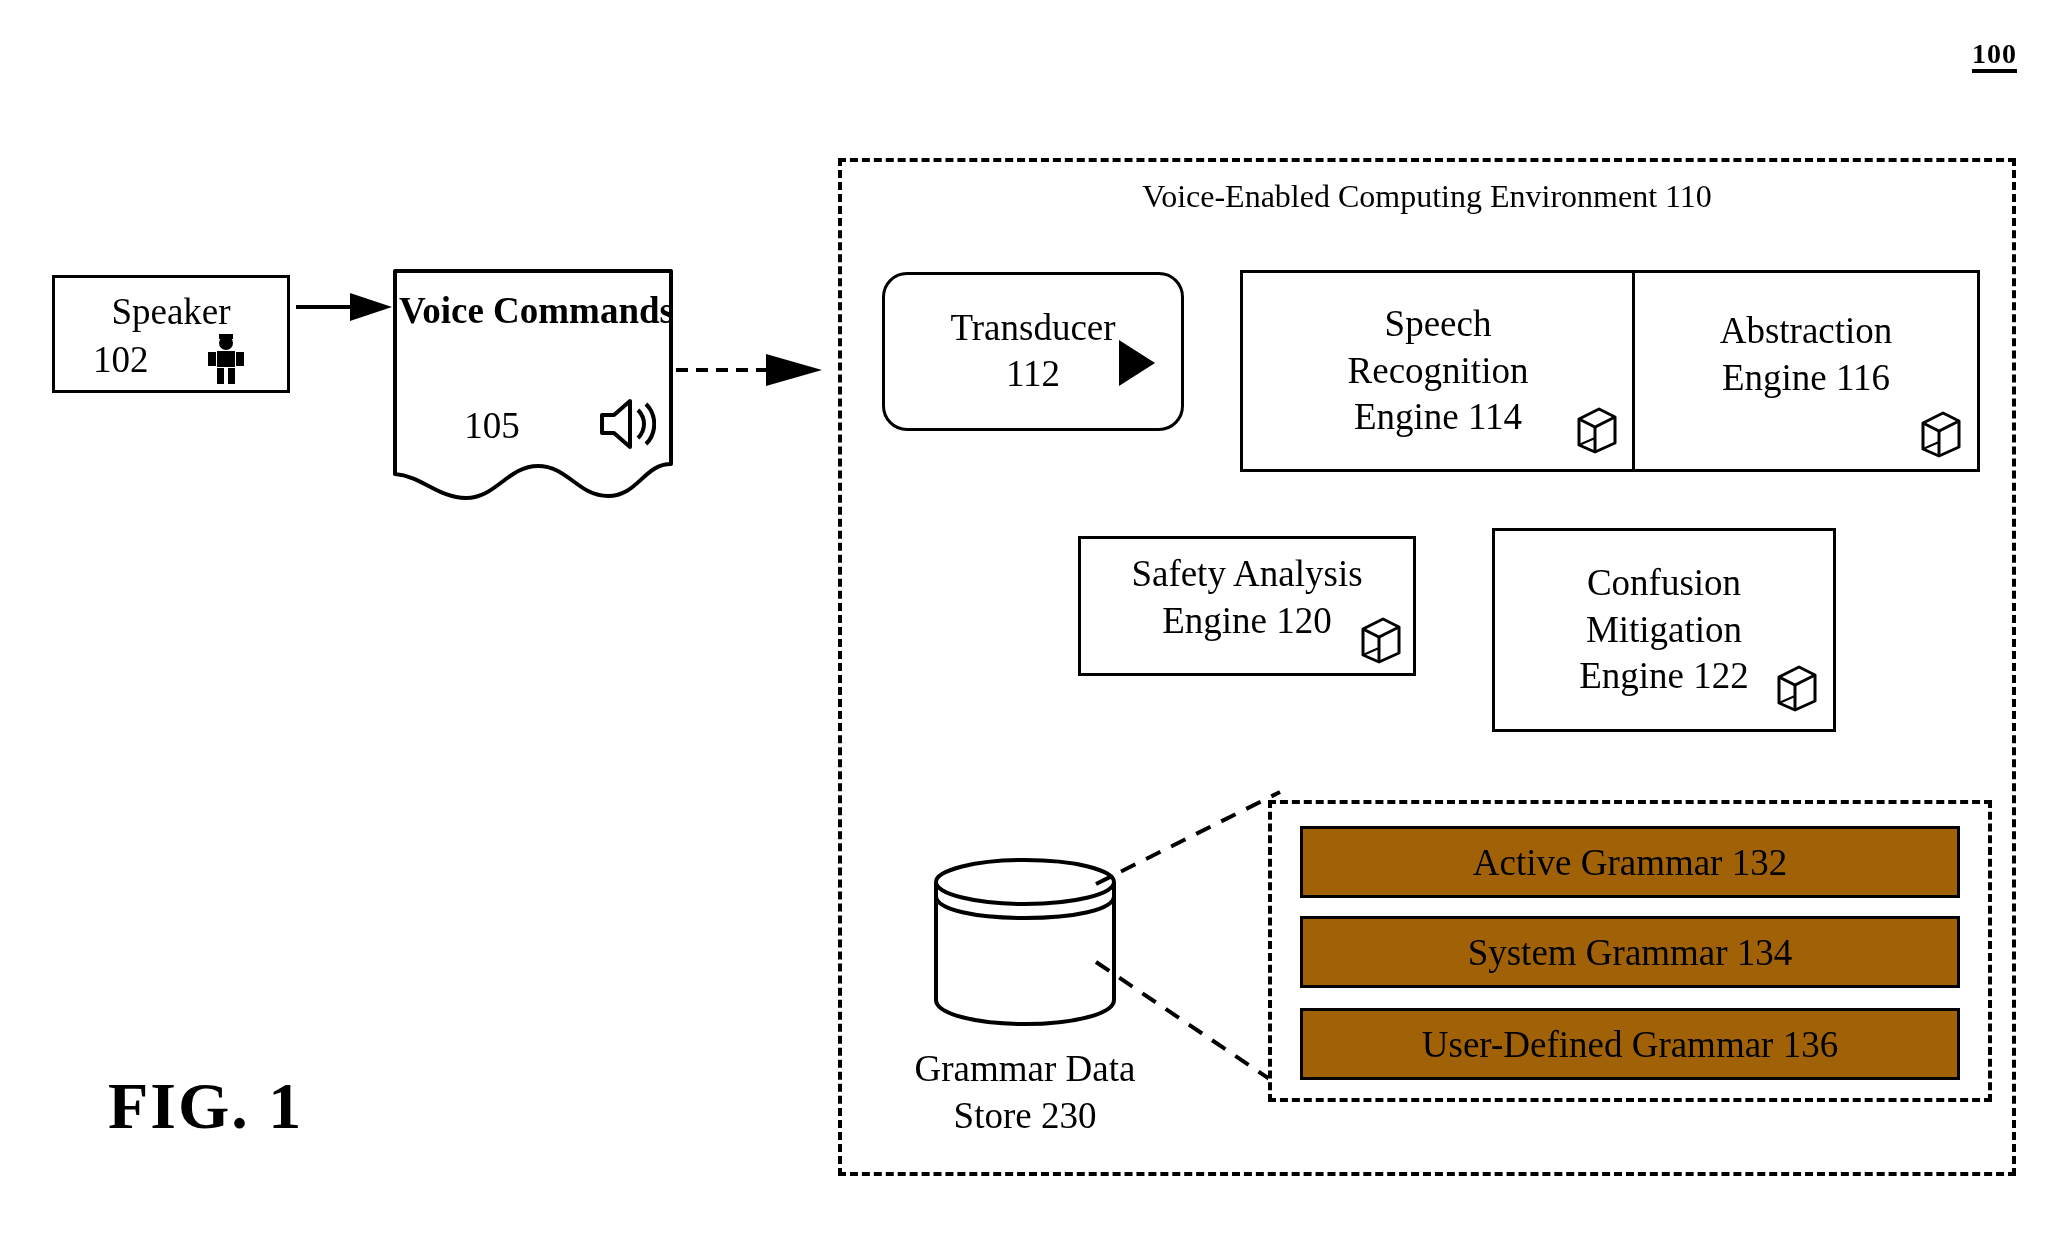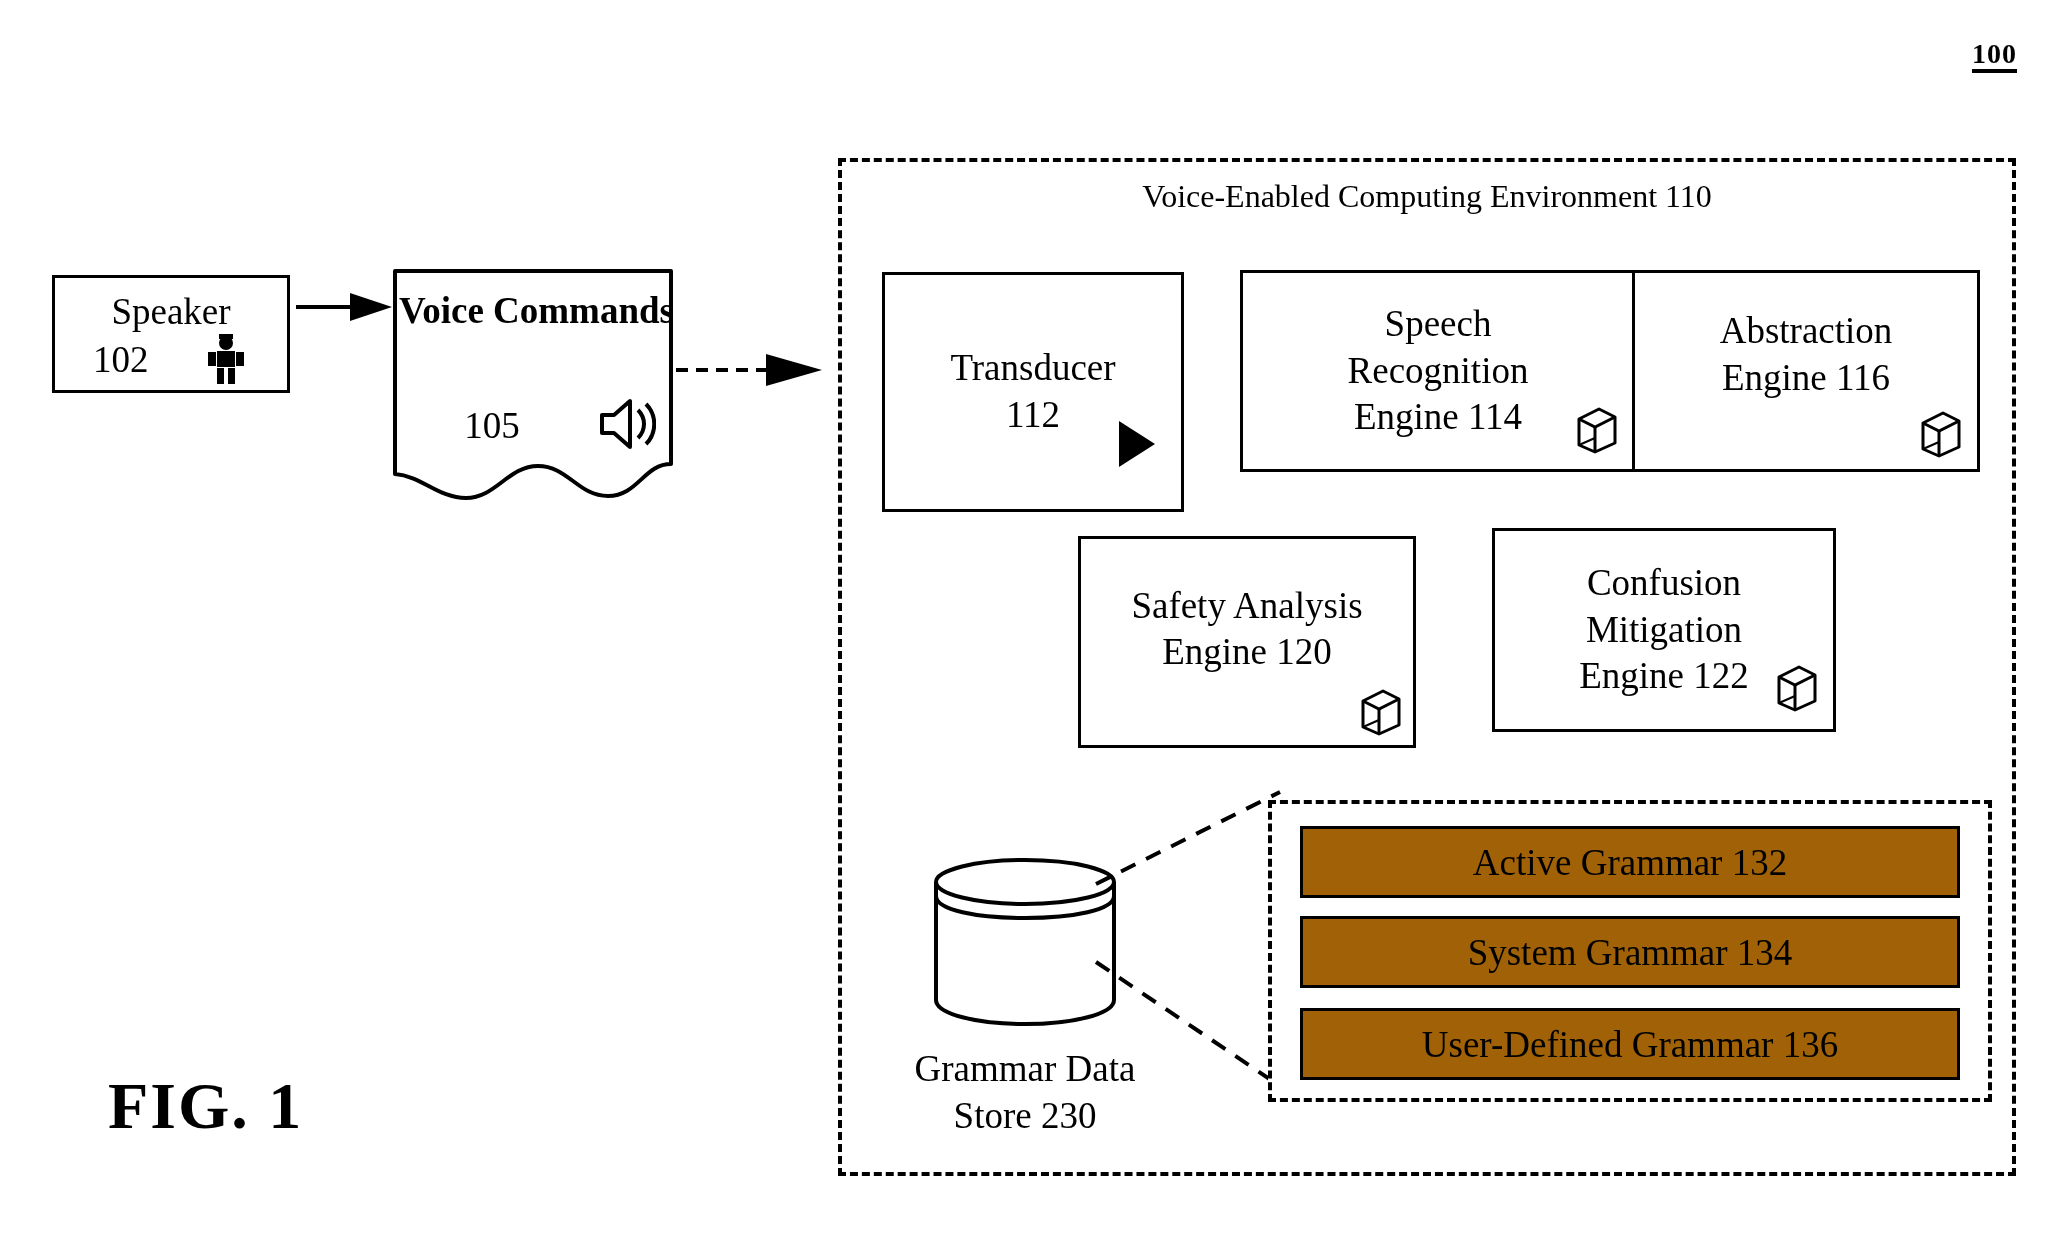--- a/index.html
+++ b/index.html
@@ -135,26 +135,26 @@
   }
   #env-title {
     position: absolute;
     left: 838px; top: 178px;
     width: 1178px;
     text-align: center;
     font-size: 32px;
   }
 
   
-  #transducer-box  { left: 882px; top: 272px; width: 302px; height: 240px; }
+  #transducer-box  { left: 882px; top: 272px; width: 302px; height: 159px; border-radius: 25px; }
   #speech-box      { left: 1240px; top: 270px; width: 396px; height: 202px; }
   #abstraction-box { left: 1632px; top: 270px; width: 348px; height: 202px; }
 
   
-  #safety-box    { left: 1078px; top: 536px; width: 338px; height: 212px; }
+  #safety-box    { left: 1078px; top: 536px; width: 338px; height: 140px; }
   #confusion-box { left: 1492px; top: 528px; width: 344px; height: 204px; }
 
   .engine-inner {
     position: relative;
     width: 100%; height: 100%;
   }
   .engine-lines {
     position: absolute;
     left: 0; right: 0;
     top: 50%;

